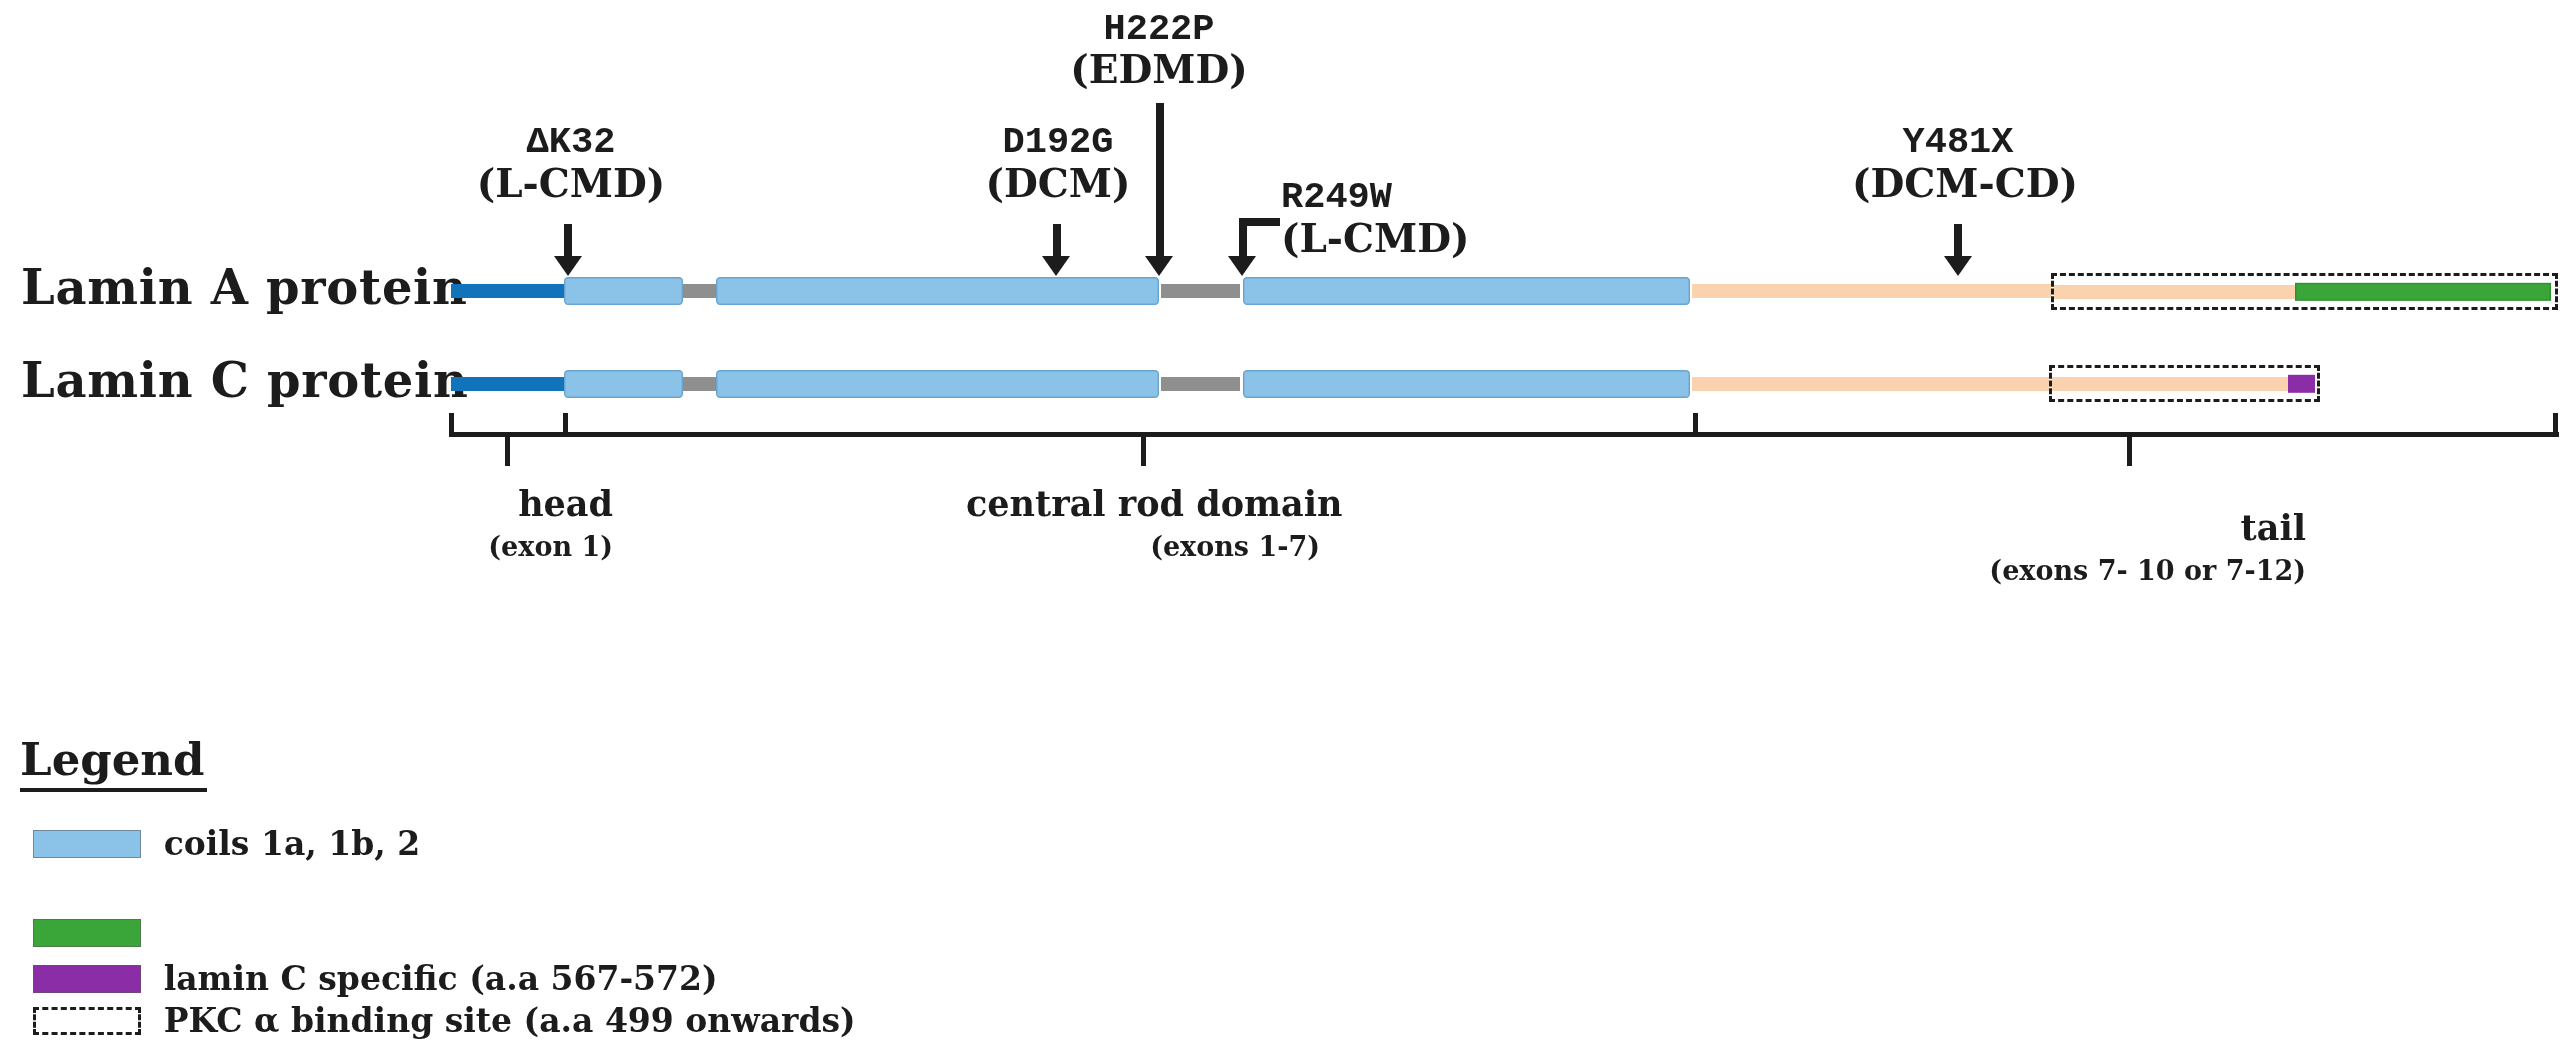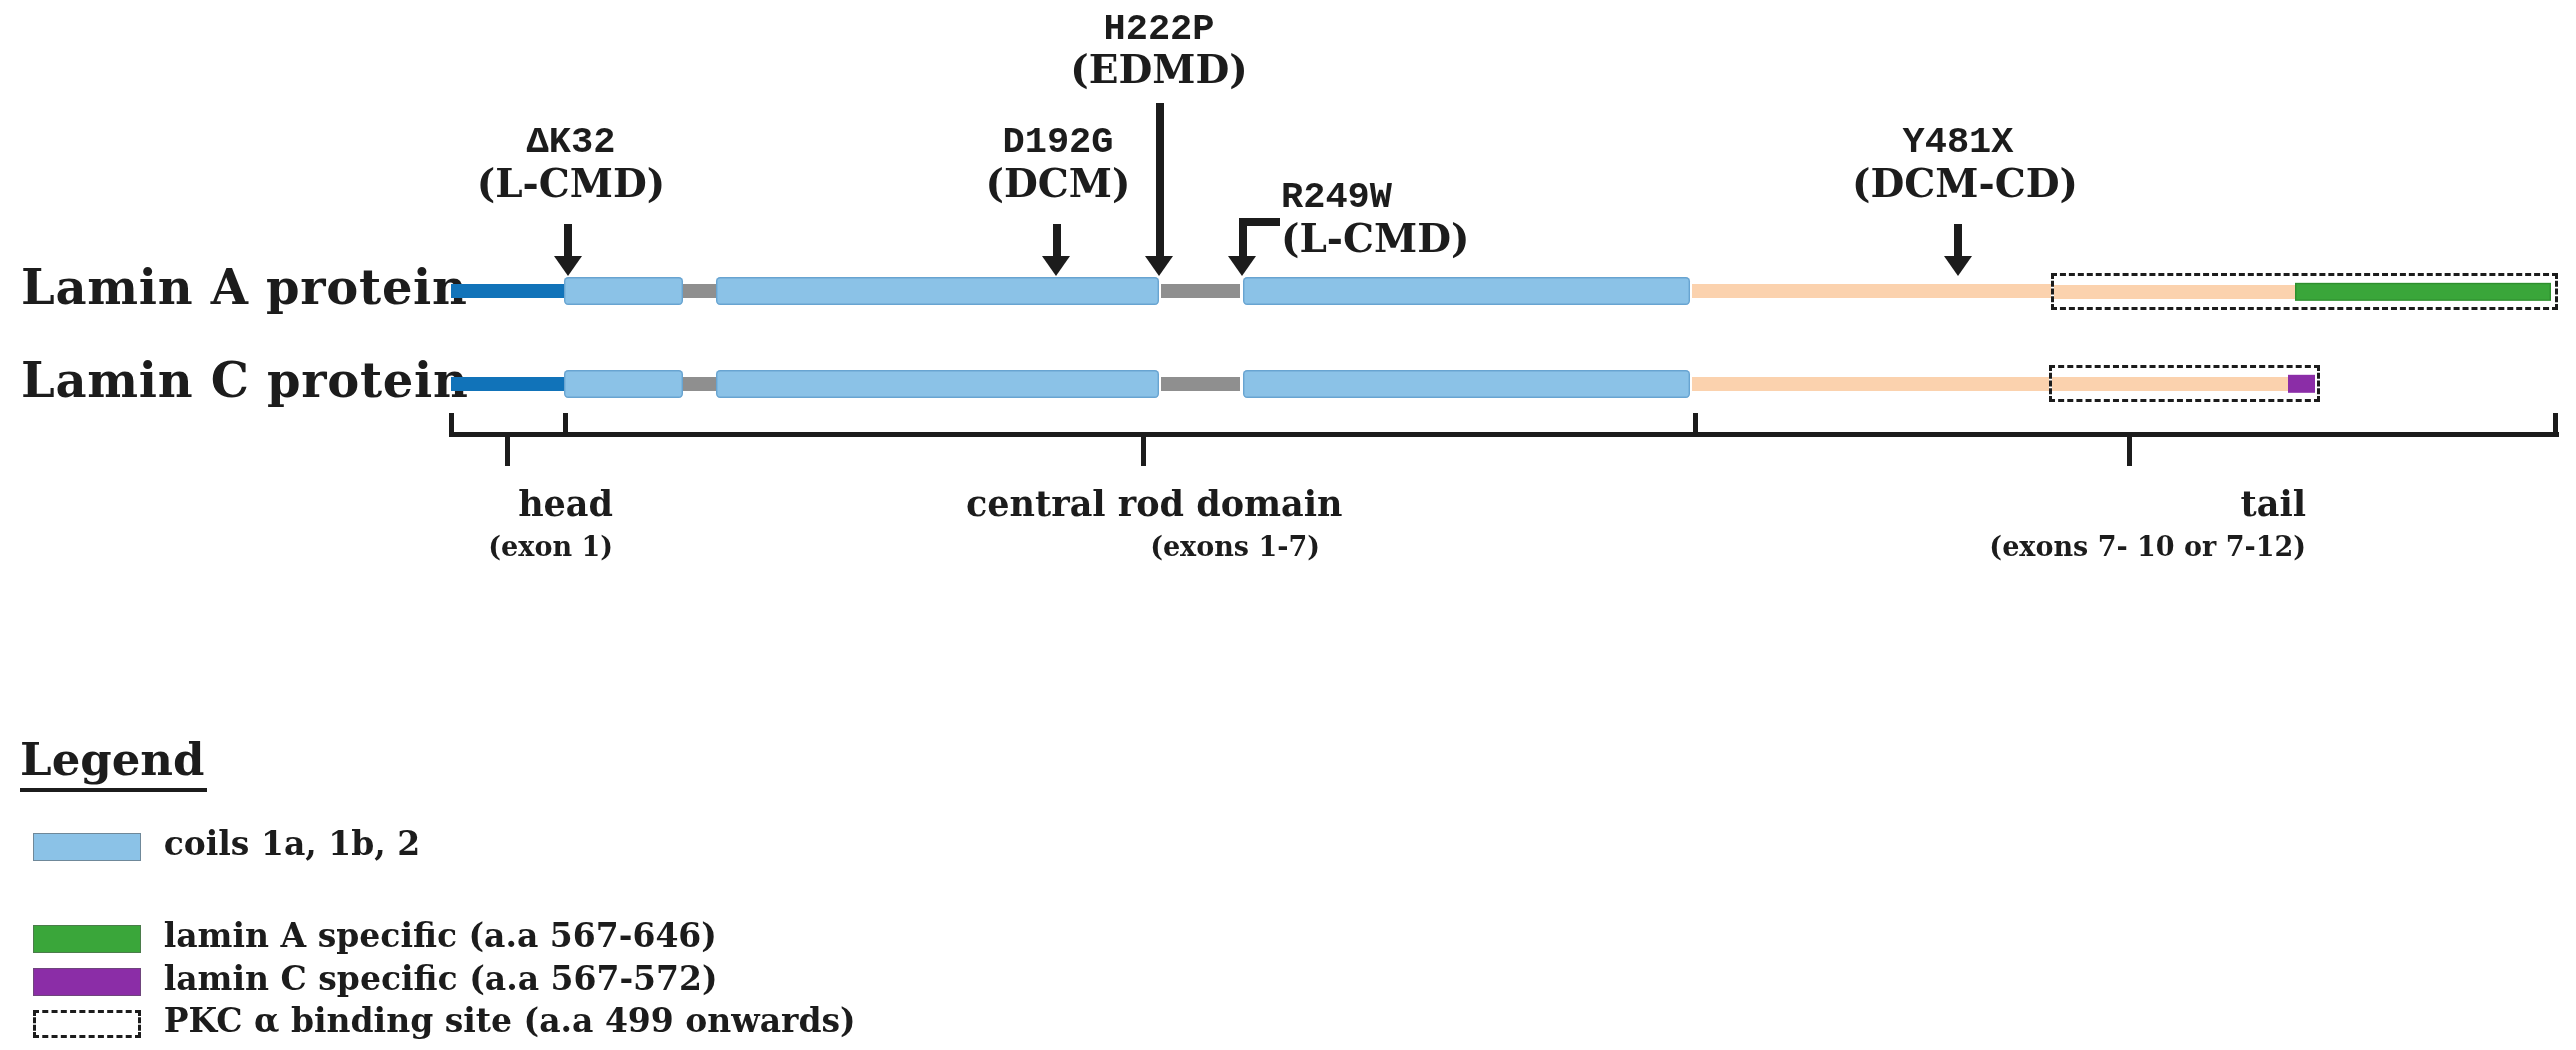--- a/index.html
+++ b/index.html
@@ -58,21 +58,21 @@
   .dom-label{position:absolute;text-align:right;}
   .dom-main{font-size:35px;font-weight:bold;line-height:40px;white-space:nowrap;}
   .dom-sub{font-size:27px;font-weight:bold;line-height:31px;margin-top:7px;white-space:nowrap;}
 
   
   .legend-title{
     position:absolute;left:20px;top:735px;
     font-size:45px;font-weight:bold;line-height:50px;
     border-bottom:4.2px solid var(--ink);padding:0 2.8px 2.8px 0;
   }
-  .legend-row{position:absolute;left:33px;display:flex;align-items:flex-end;}
+  .legend-row{position:absolute;left:33px;display:flex;align-items:center;}
   .legend-swatch{
     width:108px;height:28px;flex:0 0 auto;
     border:1.4px solid rgba(90,90,90,0.55);box-sizing:border-box;
   }
   .legend-swatch.coil-blue{background:var(--coil-blue);box-shadow:none;}
   .legend-swatch.linker-gray{background:var(--linker-gray);}
   .legend-swatch.lamin-a-green{background:var(--lamin-a-green);}
   .legend-swatch.lamin-c-purple{background:var(--lamin-c-purple);}
   .legend-swatch.pkc-dashed{background:#fff;border:3.5px dashed var(--ink);}
   .legend-text{
@@ -158,34 +158,33 @@
   <div class="brk" style="left:2127px;top:433px;width:5px;height:33px"></div>
 
   <div class="dom-label" style="left:401px;top:484px;width:212px">
     <div class="dom-main">head</div>
     <div class="dom-sub">(exon 1)</div>
   </div>
   <div class="dom-label" style="left:966px;top:484px;width:354px">
     <div class="dom-main">central rod domain</div>
     <div class="dom-sub">(exons 1-7)</div>
   </div>
-  <div class="dom-label" style="left:1952px;top:484px;width:354px">
+  <div class="dom-label" style="left:1952px;top:508px;width:354px">
     <div class="dom-main">tail</div>
     <div class="dom-sub">(exons 7- 10 or 7-12)</div>
   </div>
 
   <div class="legend-title">Legend</div>
 
   <div class="legend-row" style="top:827px">
     <div class="legend-swatch coil-blue"></div>
     <div class="legend-text">coils 1a, 1b, 2</div>
   </div>
   <div class="legend-row" style="top:919px">
     <div class="legend-swatch lamin-a-green"></div>
-    <div class="legend-text">lamin A specific (a.a 567-646)</div>
   </div>
   <div class="legend-row" style="top:962px">
     <div class="legend-swatch lamin-c-purple"></div>
     <div class="legend-text">lamin C specific (a.a 567-572)</div>
   </div>
   <div class="legend-row" style="top:1004px">
     <div class="legend-swatch pkc-dashed"></div>
     <div class="legend-text">PKC α binding site (a.a 499 onwards)</div>
   </div>
 

